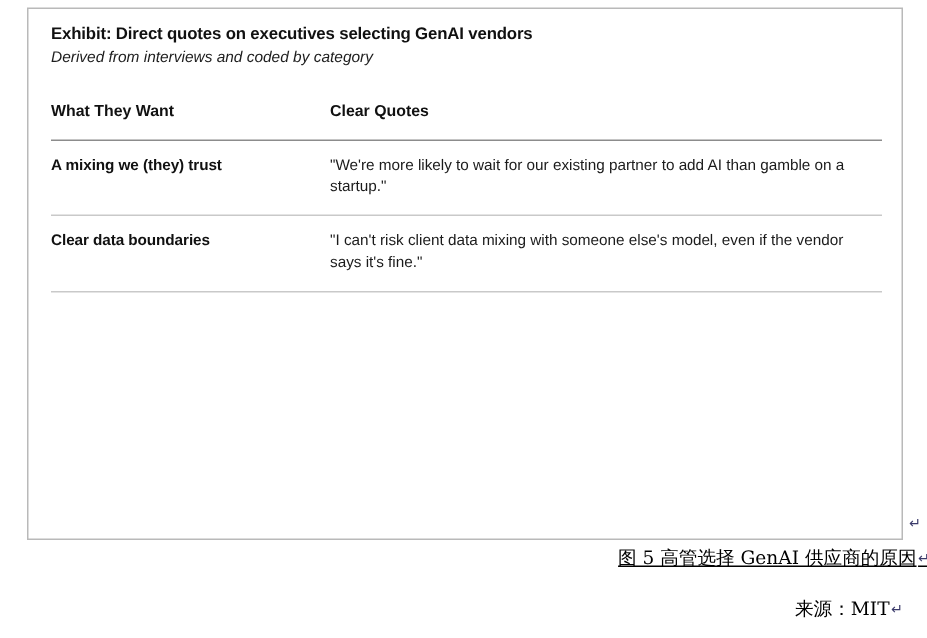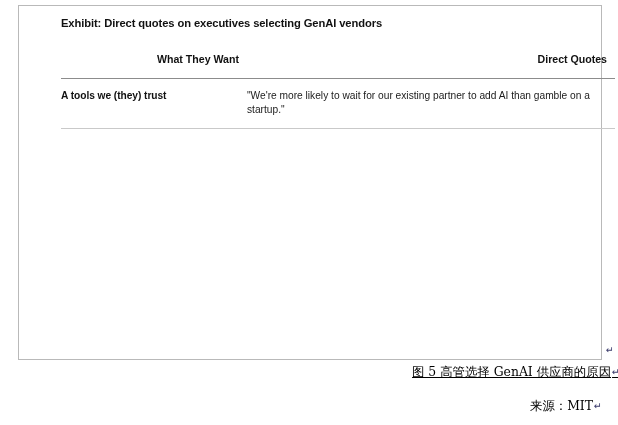--- a/index.html
+++ b/index.html
@@ -19,21 +19,20 @@
   
   .exhibit-box {
     position: absolute;
     left: 18px;
     top: 5px;
     width: 584px;
     height: 355px;
     box-sizing: border-box;
     border: 1px solid #b9b9b9;
     background: #ffffff;
-    padding-left: 27px;
   }
 
   .exhibit-inner {
     padding: 10px 14px 0 15px;
   }
 
   .exhibit-title {
     font-size: 11.2px;
     font-weight: bold;
     letter-spacing: -0.1px;
@@ -55,21 +54,21 @@
     margin-top: 22px;
     width: 554px;
     border-collapse: collapse;
     table-layout: fixed;
   }
 
   .quote-table col.col-want  { width: 186px; }
   .quote-table col.col-quote { width: 368px; }
 
   .quote-table th {
-    text-align: right;
+    text-align: left;
     font-size: 10.6px;
     font-weight: bold;
     color: #111111;
     padding: 0 8px 13px 0;
     vertical-align: bottom;
     border-bottom: 1.4px solid #8c8c8c;
   }
 
   .quote-table td {
     font-size: 10.2px;
@@ -137,36 +136,41 @@
   }
 </style>
 </head>
 <body>
 
 <div class="exhibit-box">
   <div class="exhibit-inner">
 
     <div class="exhibit-title">Exhibit: Direct quotes on executives selecting GenAI vendors</div>
 
+    <div class="exhibit-subtitle">Derived from interviews and coded by category</div>
 
     <table class="quote-table">
       <colgroup>
         <col class="col-want">
         <col class="col-quote">
       </colgroup>
       <thead>
         <tr>
           <th>What They Want</th>
-          <th>Direct Quotes</th>
+          <th>Clear Quotes</th>
         </tr>
       </thead>
       <tbody>
         <tr>
-          <td class="want">A tools we (they) trust</td>
+          <td class="want">A mixing we (they) trust</td>
           <td class="quote">"We're more likely to wait for our existing partner to add AI than gamble on a startup."</td>
+        </tr>
+        <tr>
+          <td class="want">Clear data boundaries</td>
+          <td class="quote">"I can't risk client data mixing with someone else's model, even if the vendor says it's fine."</td>
         </tr>
       </tbody>
     </table>
 
   </div>
 </div>
 
 <span class="box-return-mark">↵</span>
 
 <div class="figure-caption">

